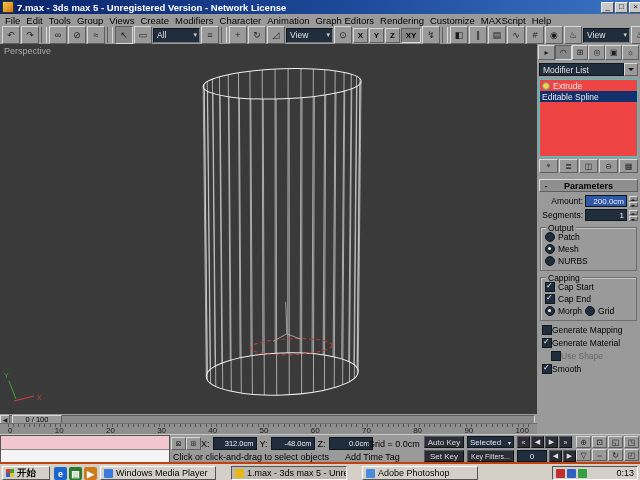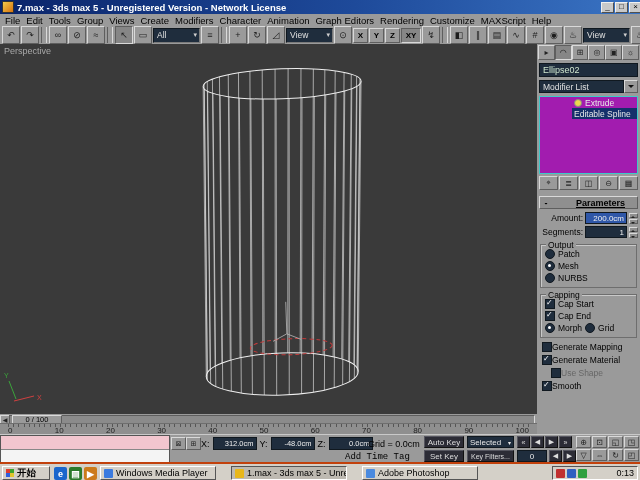--- a/index.html
+++ b/index.html
@@ -37,29 +37,29 @@
 
   
   .cmdpanel{position:absolute;left:537px;top:44px;width:103px;height:390px;background:#9a9a9a;}
   .paneltabs{display:flex;gap:0;padding:1px 1px 0 1px;}
   .ptab{width:16px;height:13px;display:flex;align-items:center;justify-content:center;font-size:8px;color:#222;}
   .namefield{margin:3px 2px 0 2px;height:12px;background:#1f2d3d;color:#cfe6cf;font-size:9px;display:flex;align-items:center;padding:0 3px;border:1px solid #10181f;}
   .modlist{margin:3px 2px 0 2px;height:13px;display:flex;}
   .modlist .lab{flex:1;background:#1f2d3d;color:#e0e0e0;font-size:8.5px;display:flex;align-items:center;padding:0 3px;border:1px solid #10181f;}
   .modlist .ab{width:12px;display:flex;align-items:center;justify-content:center;}
   .modlist .ab i{width:0;height:0;border:3px solid transparent;border-top-color:#111;margin-top:3px;}
-  .stack{margin:3px 2px 0 2px;height:76px;background:#a21caf;border:1px solid #3ec9c9;overflow:hidden;padding-left:32px;}
+  .stack{margin:3px 2px 0 2px;height:76px;background:#ef4444;border:1px solid #3ec9c9;overflow:hidden;}
   .stkrow{height:11px;display:flex;align-items:center;gap:3px;padding:0 2px;color:#e8e8e8;font-size:8.5px;white-space:nowrap;}
   .stkrow.sel{background:#14306b;}
   .bulb{width:6px;height:6px;border-radius:50%;background:#ecd64e;border:1px solid #888;flex:none;}
   .stacktools{margin:2px 2px 0 2px;display:flex;gap:1px;}
   .skt{width:17px;height:12px;display:flex;align-items:center;justify-content:center;font-size:8px;color:#222;}
   .rollout{margin:6px 2px 0 2px;height:11px;display:flex;align-items:center;background:#8f8f8f;border:1px solid;border-color:#d9d9d9 #5e5e5e #5e5e5e #d9d9d9;font-weight:bold;font-size:9px;}
   .rmin{width:12px;text-align:center;}
-  .rtitle{flex:1;text-align:right;margin-right:12px;text-decoration:underline;}
+  .rtitle{flex:1;text-align:center;margin-right:12px;}
   .params{padding:3px 2px 0 2px;}
   .prow{display:flex;align-items:center;justify-content:flex-end;gap:2px;margin-bottom:2px;}
   .plab{font-size:8.5px;}
   .pfield{width:36px;height:10px;background:#1f2d3d;color:#f0f0f0;font-size:8px;display:flex;align-items:center;justify-content:flex-end;padding:0 2px;border:1px solid #10181f;}
   .pfield.psel{background:#2f57a8;}
   .spin{width:9px;height:11px;display:flex;flex-direction:column;gap:1px;}
   .spin i{flex:1;background:#8f8f8f;border:1px solid;border-color:#d9d9d9 #5e5e5e #5e5e5e #d9d9d9;position:relative;}
   .spin i::after{content:"";position:absolute;left:1px;top:1px;width:0;height:0;border:2px solid transparent;}
   .spin i.su::after{border-bottom-color:#222;top:0;}
   .spin i.sd::after{border-top-color:#222;top:2px;}
@@ -95,21 +95,21 @@
   .sfield{width:38px;height:11px;background:#1f2d3d;color:#eee;font-size:7.5px;display:flex;align-items:center;justify-content:flex-end;padding:0 2px;border:1px solid #10181f;}
   .gridlab{position:absolute;left:368px;top:4px;font-size:9px;}
   .dbtn{position:absolute;height:12px;background:#2c2c36;color:#ddd;border:1px solid;border-color:#55555f #111 #111 #55555f;font-size:8px;display:flex;align-items:center;justify-content:center;padding:0 2px;box-sizing:border-box;}
   .scombo{position:absolute;left:467px;top:1px;width:47px;height:12px;background:#1f2d3d;color:#e8e8e8;border:1px solid #10181f;font-size:8px;display:flex;align-items:center;justify-content:space-between;padding:0 2px;box-sizing:border-box;}
   .scombo .arr{font-size:6px;}
   .pbrow{position:absolute;left:517px;top:1px;display:flex;gap:1px;}
   .pbtn{width:13px;height:12px;background:#2c2c36;color:#ddd;border:1px solid;border-color:#55555f #111 #111 #55555f;font-size:7px;display:flex;align-items:center;justify-content:center;box-sizing:border-box;}
   .navgrid{position:absolute;left:576px;top:1px;display:grid;grid-template-columns:repeat(4,15px);grid-auto-rows:12px;gap:1px;}
   .navb{display:flex;align-items:center;justify-content:center;font-size:8px;color:#1d1d1d;}
   .prompt{position:absolute;left:173px;top:17px;font-size:9px;}
-  .addtag{position:absolute;left:345px;top:17px;font-size:9px;font-family:Liberation Mono, monospace;}
+  .addtag{position:absolute;left:345px;top:17px;font-size:9px;}
   .timefield{position:absolute;left:517px;top:15px;width:30px;height:12px;background:#1f2d3d;color:#eee;border:1px solid #10181f;font-size:8px;display:flex;align-items:center;justify-content:center;box-sizing:border-box;}
   .keybtns{position:absolute;left:549px;top:15px;display:flex;gap:1px;}
 
   
   .taskbar{position:absolute;left:0;top:462px;width:640px;height:18px;background:#d4d0c8;border-top:2px solid #c2410c;}
   .startbtn{position:absolute;left:2px;top:2px;width:48px;height:14px;background:#d4d0c8;border:1px solid;border-color:#fff #555 #555 #fff;display:flex;align-items:center;gap:3px;padding:0 3px;box-sizing:border-box;}
   .flag{width:8px;height:8px;display:grid;grid-template-columns:4px 4px;grid-auto-rows:4px;flex:none;}
   .flag i:nth-child(1){background:#e03c2d;}.flag i:nth-child(2){background:#3ca32d;}
   .flag i:nth-child(3){background:#2d5fe0;}.flag i:nth-child(4){background:#e0c52d;}
   .startlab{font-size:9.5px;font-weight:bold;}
@@ -257,21 +257,20 @@
 
   <div class="cmdpanel">
     <div class="paneltabs">
         <span class="ptab raised">▸</span>
         <span class="ptab pressed">◠</span>
         <span class="ptab raised">⊞</span>
         <span class="ptab raised">◎</span>
         <span class="ptab raised">▣</span>
         <span class="ptab raised">☼</span>
       </div>
-    <div class="namefield">Ellipse02</div>
     <div class="modlist">
       <span class="lab">Modifier List</span>
       <span class="ab raised">
           <i></i>
         </span>
     </div>
     <div class="stack">
         <div class="stkrow">
           <span class="bulb"></span>
           <span>Extrude</span>
@@ -412,20 +411,21 @@
     <span class="navgrid">
         <span class="navb raised">⊕</span>
         <span class="navb raised">⊡</span>
         <span class="navb raised">◱</span>
         <span class="navb raised">◳</span>
         <span class="navb raised">▽</span>
         <span class="navb raised">⇔</span>
         <span class="navb raised">↻</span>
         <span class="navb raised">◰</span>
       </span>
+    <span class="prompt">Click or click-and-drag to select objects</span>
     <span class="addtag">Add Time Tag</span>
     <span class="dbtn" style="left:424px;top:15px;width:40px;">Set Key</span>
     <span class="dbtn" style="left:467px;top:15px;width:47px;font-size:7px;">Key Filters...</span>
     <span class="timefield">0</span>
     <span class="keybtns">
         <span class="pbtn">◀</span>
         <span class="pbtn">▶</span>
       </span>
   </div>
 

